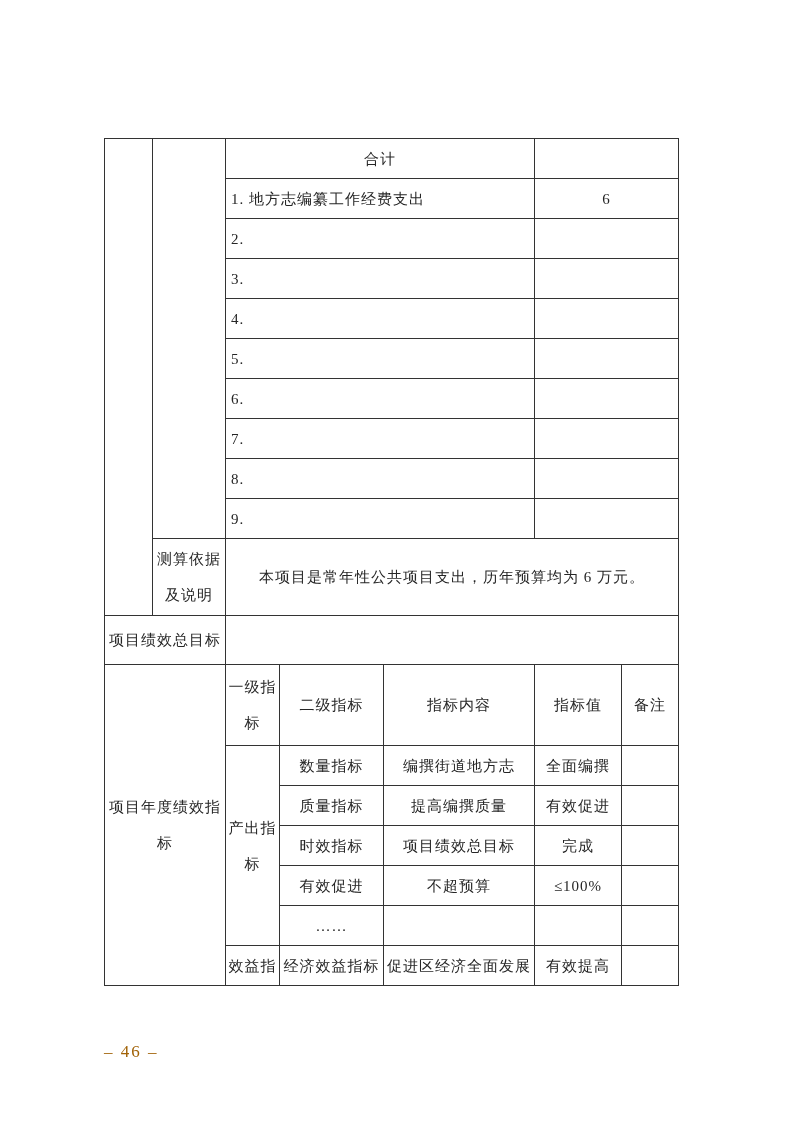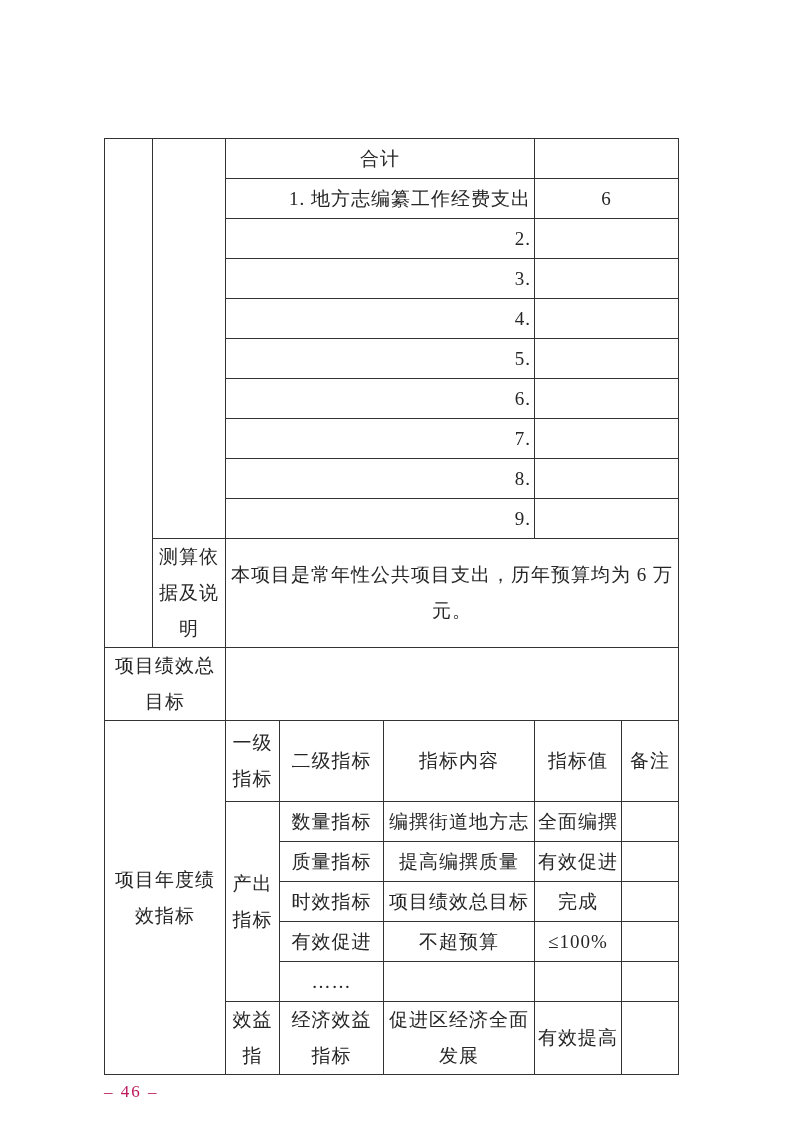--- a/index.html
+++ b/index.html
@@ -23,49 +23,48 @@
   table.doc {
     position: absolute;
     left: 104px;
     top: 138px;
     width: 574px;
     border-collapse: collapse;
     table-layout: fixed;
   }
   table.doc td {
     border: 1px solid #333333;
-    font-size: 19px;
+    font-size: 15px;
     letter-spacing: 1px;
     line-height: 36px;
     vertical-align: middle;
     text-align: center;
     padding: 0 2px;
     word-break: break-all;
     overflow: hidden;
   }
   table.doc td.left {
-    text-align: right;
+    text-align: left;
     padding-left: 5px;
     padding-right: 3px;
   }
   table.doc td.grp {
     padding: 0 1px;
   }
   tr.h40 { height: 40px; }
   tr.h77 { height: 77px; }
   tr.h49 { height: 49px; margin-left: 45px; }
   tr.h81 { height: 81px; }
   .page-number {
     position: absolute;
     left: 104px;
     top: 1042px;
     font-size: 17px;
     letter-spacing: 2px;
-    color: #be185d;
-    margin-top: 40px;
+    color: #a16207;
   }
 </style>
 </head>
 <body>
 
 <div class="page">
 
   <table class="doc">
     <colgroup>
       <col style="width:48px">

